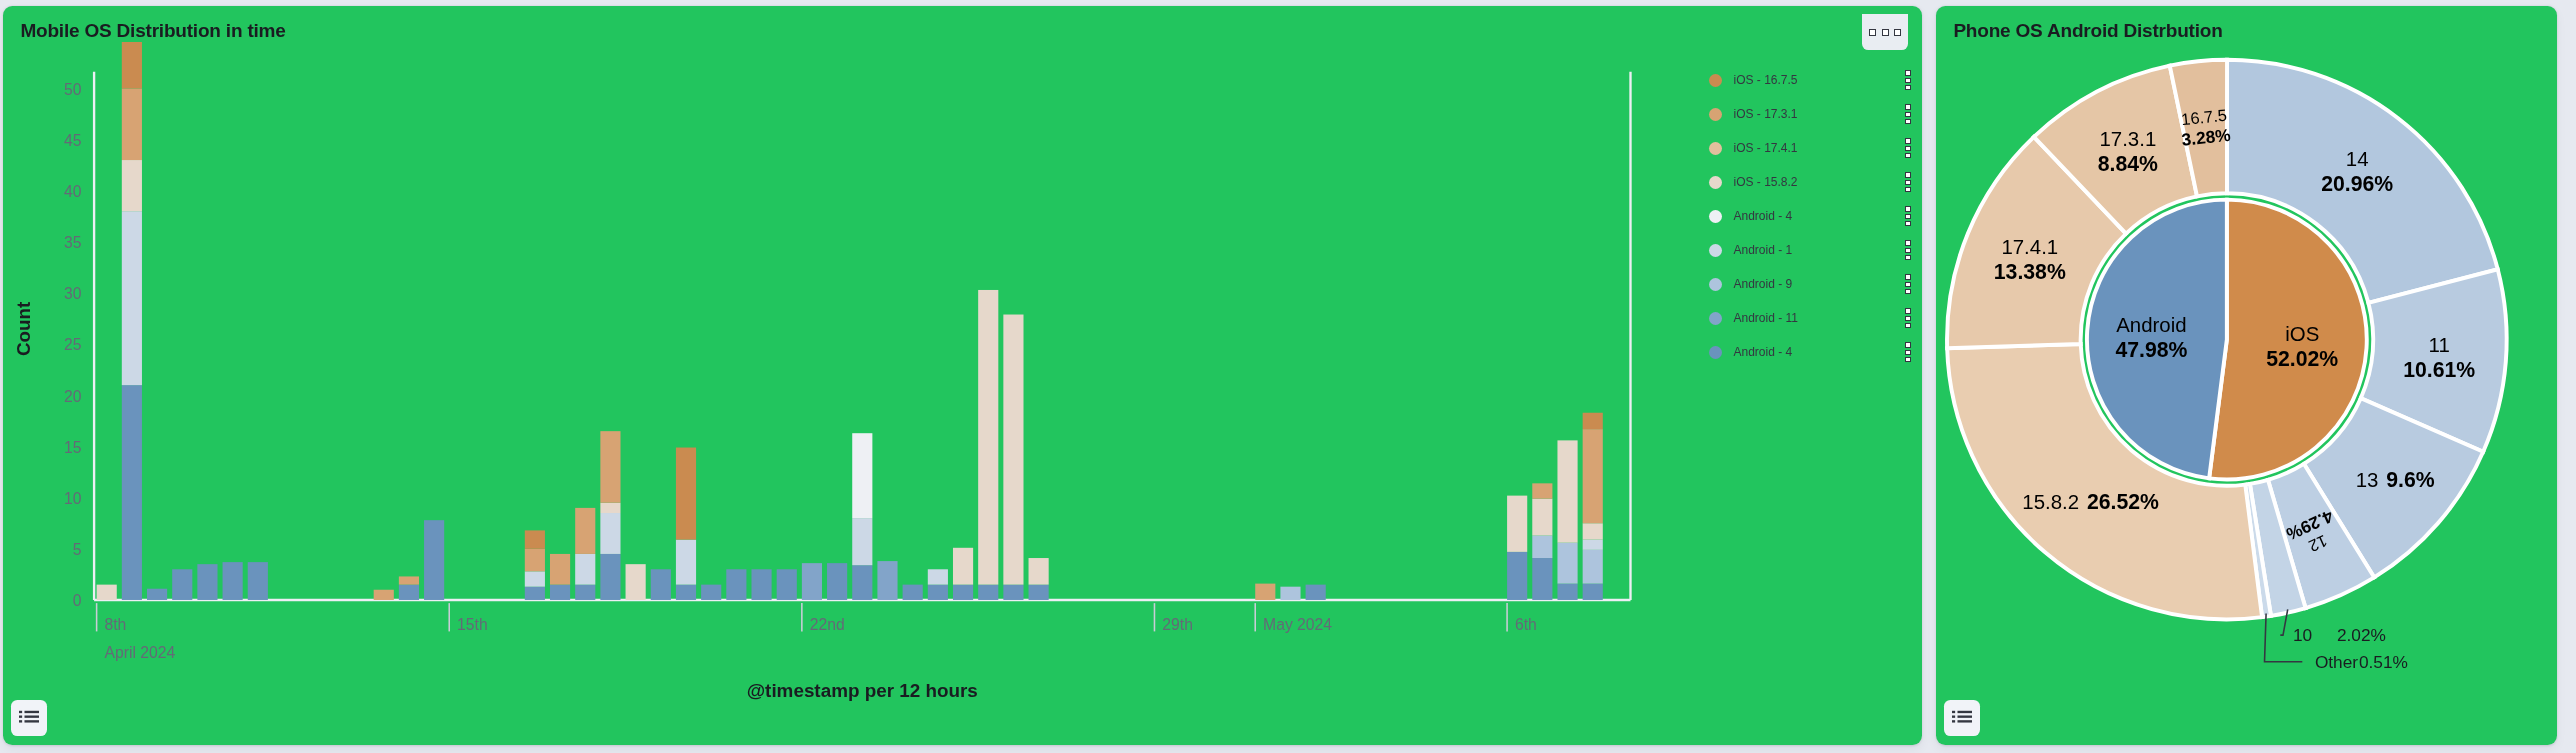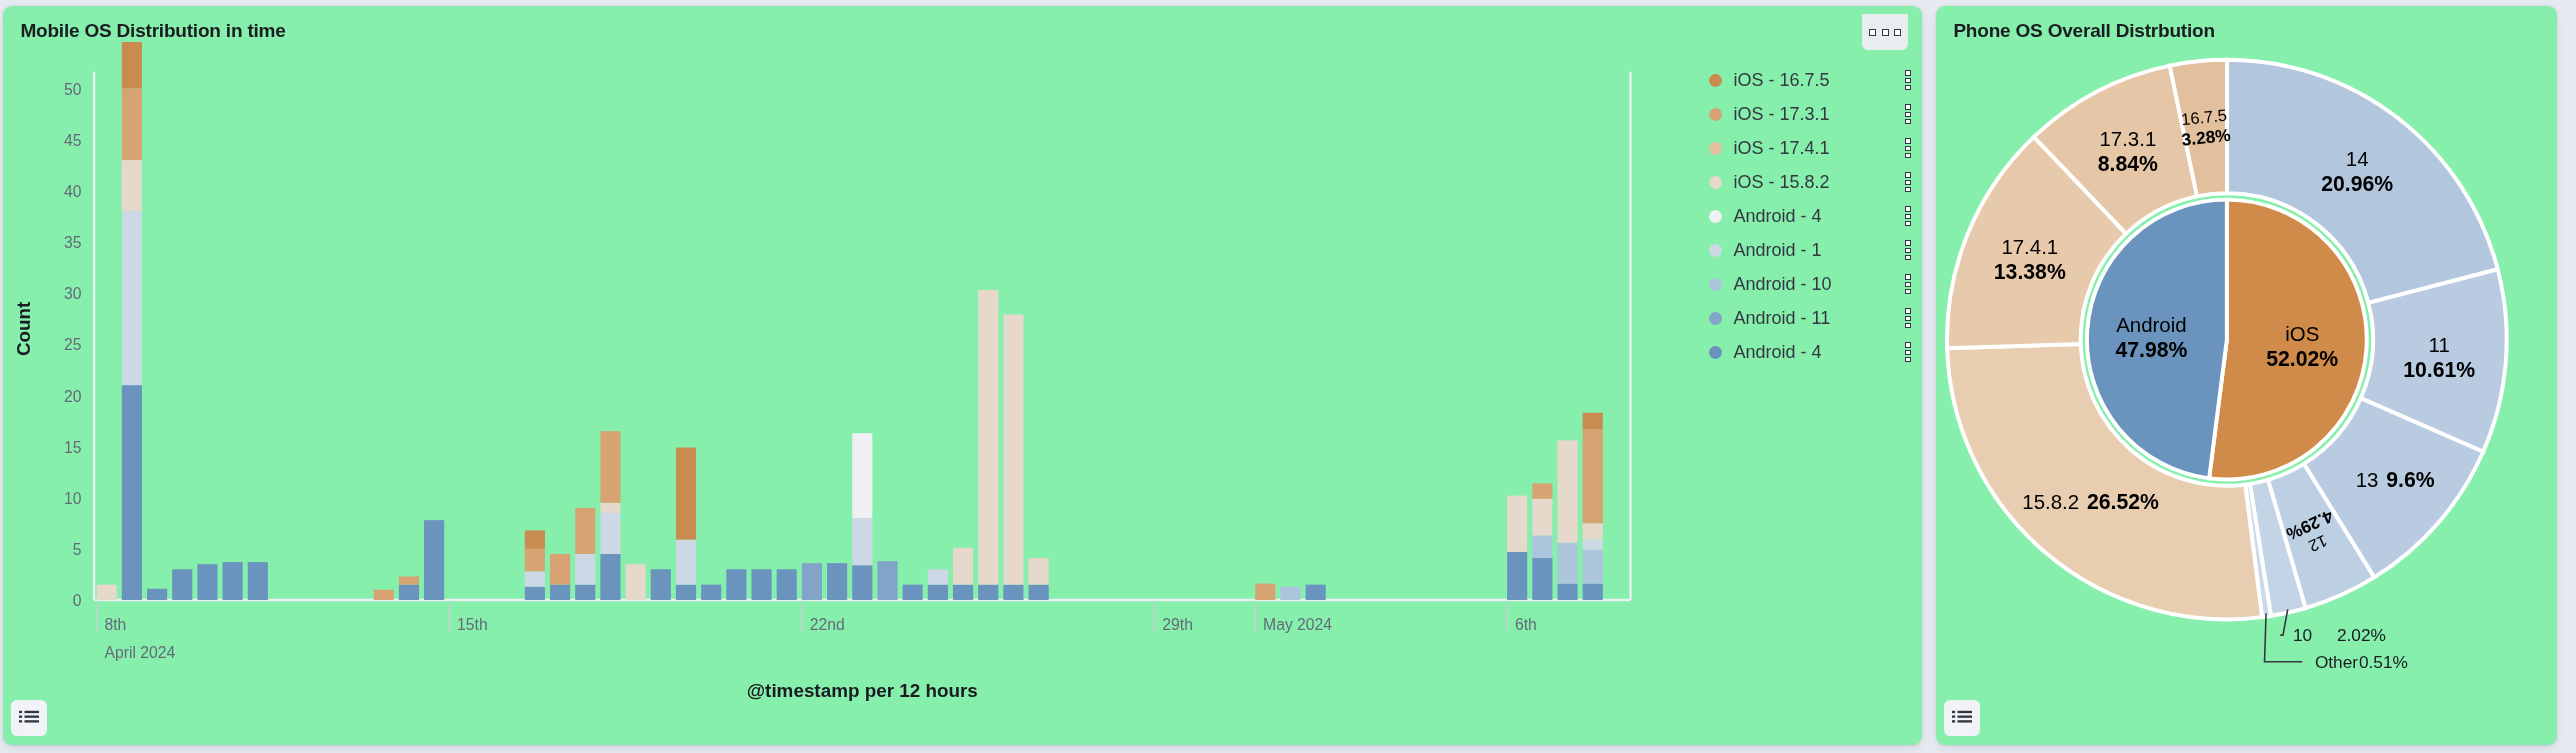--- a/index.html
+++ b/index.html
@@ -12,21 +12,21 @@
   }
   #root {
     position: relative;
     width: 2576px; height: 753px;
     display: flex;
     padding: 6.3px 7.9px 7.9px 3.1px;
     gap: 14px;
   }
   .panel {
     position: relative;
-    background: #86efac;
+    background: #22c55e;
     border-radius: 9.4px;
     box-shadow: 0 0.8px 2.4px rgba(15,23,42,.12), 0 4.7px 11px rgba(15,23,42,.05);
     overflow: hidden;
   }
   .panel-timeseries { width: 1919px; height: 739px; }
   .panel-pie { width: 621px; height: 739px; }
 
   .panel-title {
     position: absolute;
     top: 14px; left: 17.3px;
@@ -86,21 +86,21 @@
     display: flex; align-items: center;
     height: 34px;
     cursor: pointer;
   }
   .lg-dot {
     width: 13.4px; height: 13.4px; border-radius: 50%;
     flex: 0 0 auto;
     margin-right: 11px;
   }
   .lg-label {
-    font-size: 18px; color: #343741;
+    font-size: 12px; color: #343741;
     white-space: nowrap;
     flex: 1 1 auto;
   }
   .lg-grip {
     width: 14px; height: 20.4px;
     display:flex; flex-direction:column; justify-content:space-between;
     align-items:center;
     flex: 0 0 auto;
   }
   .lg-grip i { display:block; width:5.5px; height:5.5px; border:1.3px solid #343741; background:#fff; }
@@ -340,21 +340,21 @@
           <span class="lg-dot" style="background: rgb(204, 216, 230);"></span>
           <span class="lg-label">Android - 1</span>
           <span class="lg-grip">
             <i></i>
             <i></i>
             <i></i>
           </span>
         </div>
         <div class="lg-row">
           <span class="lg-dot" style="background: rgb(173, 196, 221);"></span>
-          <span class="lg-label">Android - 10</span>
+          <span class="lg-label">Android - 9</span>
           <span class="lg-grip">
             <i></i>
             <i></i>
             <i></i>
           </span>
         </div>
         <div class="lg-row">
           <span class="lg-dot" style="background: rgb(130, 164, 201);"></span>
           <span class="lg-label">Android - 11</span>
           <span class="lg-grip">
@@ -381,21 +381,21 @@
         <rect x="0" y="7" width="4" height="3" fill="#343741"></rect>
         <rect x="7" y="7" width="19" height="3" fill="#343741"></rect>
         <rect x="0" y="13" width="4" height="3" fill="#343741"></rect>
         <rect x="7" y="13" width="19" height="3" fill="#343741"></rect>
       </svg>
     </button>
   </section>
 
   <section class="panel panel-pie">
 
-    <div class="panel-title">Phone OS Overall Distrbution</div>
+    <div class="panel-title">Phone OS Android Distrbution</div>
 
     <div class="pie-area">
       <svg class="pie-svg" id="pie-svg" width="621" height="692" viewBox="0 0 790 880">
           <g>
             <path d="M370 372 L370 194 A178 178 0 1 1 347.46878449637705 548.5682426936659 Z" fill="#d08b4b" stroke="#fff" stroke-width="5"></path>
             <text x="465.9265180316845" y="374.095698345301" class="slice-name" text-anchor="middle">iOS</text>
             <text x="465.9265180316845" y="406.095698345301" class="slice-val" text-anchor="middle">52.02%</text>
             <path d="M370 372 L347.46878449637705 548.5682426936659 A178 178 0 0 1 369.99999999999994 194 Z" fill="#6a93bd" stroke="#fff" stroke-width="5"></path>
             <text x="274.0734819683155" y="361.90430165469905" class="slice-name" text-anchor="middle">Android</text>
             <text x="274.0734819683155" y="393.90430165469905" class="slice-val" text-anchor="middle">47.98%</text>

